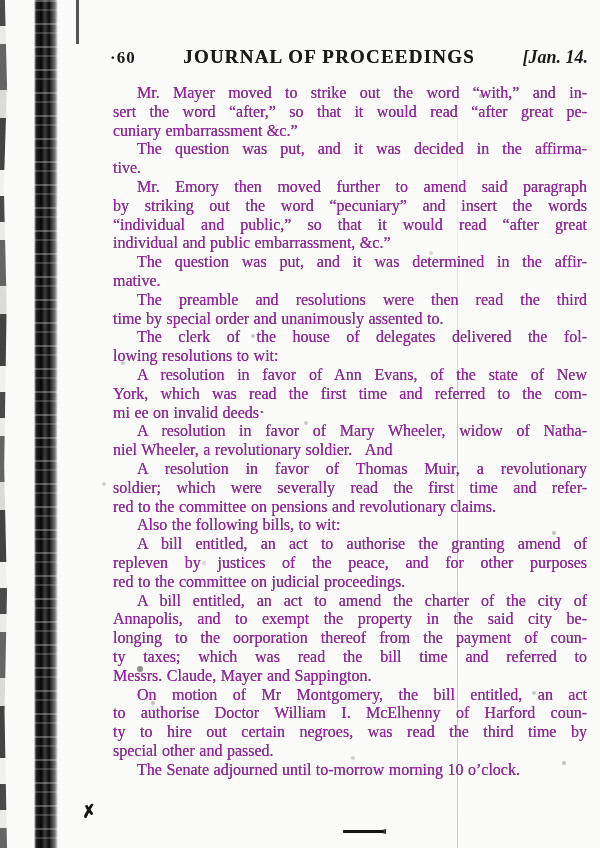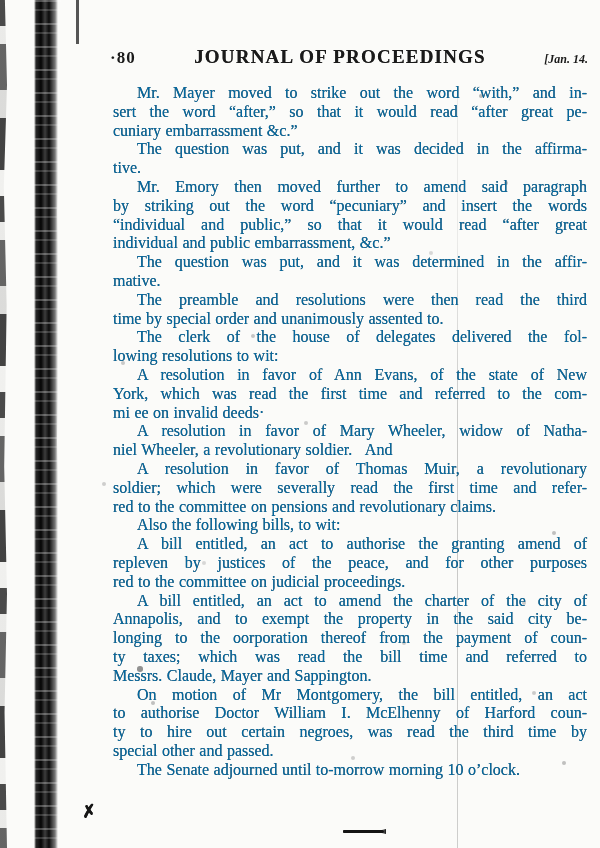--- a/index.html
+++ b/index.html
@@ -50,21 +50,21 @@
   
   .header {
     position:absolute; left:110px; top:46px; width:478px;
     display:flex; align-items:baseline;
   }
   .page-number { font-weight:bold; font-size:17px; letter-spacing:1px; }
   .journal-title {
     flex:1; text-align:center; font-weight:bold; font-size:19px;
     letter-spacing:1.2px; text-shadow:0 0 .6px rgba(20,20,20,.75);
   }
-  .header-date { font-style:italic; font-weight:bold; font-size:12px; white-space:nowrap; }
+  .header-date { font-style:italic; font-weight:bold; font-size:18px; white-space:nowrap; }
 
   
   .text-column {
     position:absolute; left:113px; top:84px; width:474px;
     font-size:16px; line-height:18.8px;
     text-shadow:0 0 .6px rgba(25,25,25,.72);
     word-spacing:.5px;
   }
   .line { text-align:justify; text-align-last:justify; }
   .line.last { text-align-last:left; }
@@ -87,26 +87,26 @@
 </head>
 <body style="background: rgb(251, 251, 249);">
 
 <div class="edge-strip"></div>
 <div class="gutter-band"></div>
 <div class="corner-tick"></div>
 <div class="fold-line"></div>
 <div class="specks"></div>
 
 <div class="header">
-  <span class="page-number">·80</span>
+  <span class="page-number">·60</span>
   <span class="journal-title">JOURNAL OF PROCEEDINGS</span>
   <span class="header-date">[Jan. 14.</span>
 </div>
 
-<div class="text-column" style="color: #0369a1;">
+<div class="text-column" style="color: #a21caf;">
     <div>
       <div class="line first">Mr. Mayer moved to strike out the word “with,” and in-</div>
       <div class="line">sert the word “after,” so that it would read “after great pe-</div>
       <div class="line last">cuniary embarrassment &amp;c.”</div>
     </div>
     <div>
       <div class="line first">The question was put, and it was decided in the affirma-</div>
       <div class="line last">tive.</div>
     </div>
     <div>

